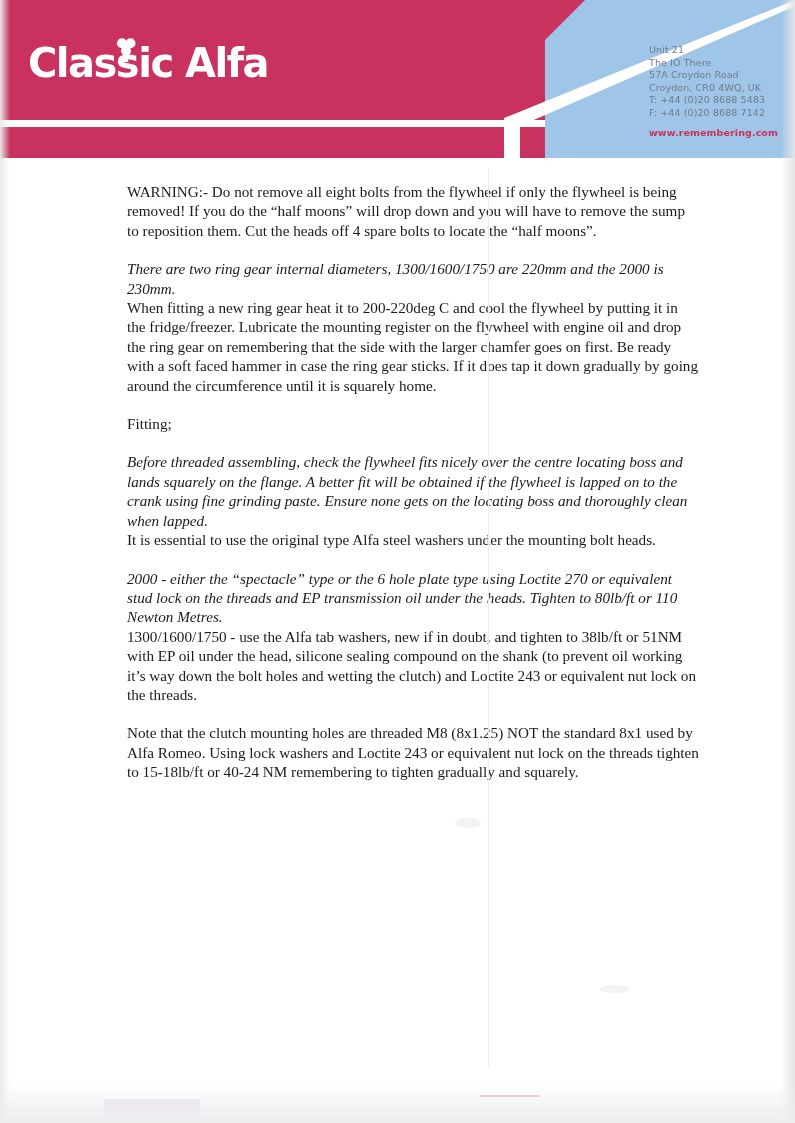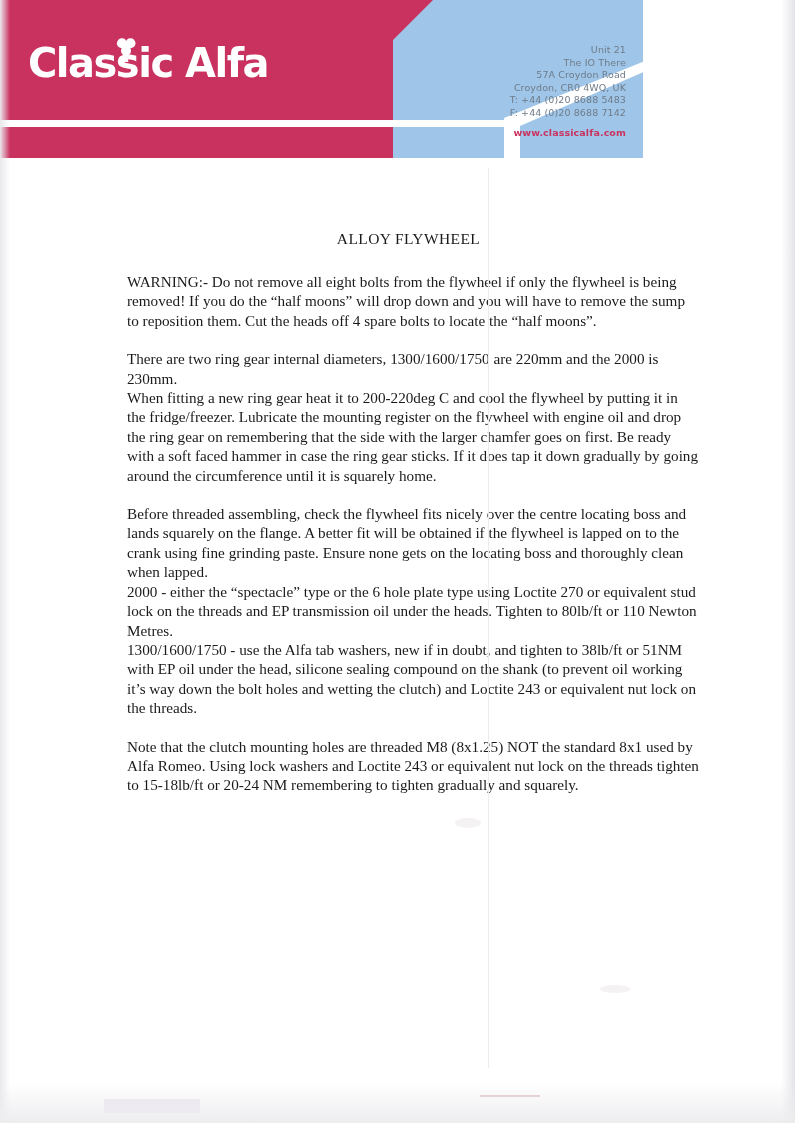--- a/index.html
+++ b/index.html
@@ -40,21 +40,21 @@
     position: absolute;
     left: 0; bottom: 0; width: 100%; height: 40px;
     background: linear-gradient(to top, #ededf0, rgba(255,255,255,0));
     pointer-events: none;
   }
 
   
   .letterhead {
     position: absolute;
     top: 0; left: 0;
-    width: 643px;
+    width: 795px;
     height: 158px;
     overflow: hidden;
   }
   .lh-magenta {
     position: absolute;
     top: 0; left: 0;
     width: 795px;
     height: 120px;
     background: #c9325f;
   }
@@ -98,21 +98,20 @@
     top: 36px;
     width: 26px;
     height: 26px;
     color: #ffffff;
   }
 
   .lh-address {
     position: absolute;
     right: 17px;
     top: 44px;
-    text-align: right;
     font-family: "DejaVu Sans", sans-serif;
     font-size: 9.5px;
     line-height: 12.6px;
     color: #6f7b8a;
     letter-spacing: 0.1px;
   }
   .lh-web {
     margin-top: 7px;
     color: #c9325f;
     font-weight: bold;
@@ -138,20 +137,21 @@
     padding: 0 95px 0 127px;
     font-size: 15.2px;
     line-height: 19.4px;
     text-align: left;
   }
   .content p {
     margin: 0 0 19px 0;
   }
   .content p.tight {
     margin-bottom: 0;
+    font-style: italic;
   }
 
   
   .smudge {
     position: absolute;
     background: #f1eef0;
     border-radius: 50%;
     pointer-events: none;
     opacity: .75;
   }
@@ -208,35 +208,36 @@
 
     <div class="logo">Classic Alfa</div>
 
     <div class="lh-address">
       <div>Unit 21</div>
       <div>The IO There</div>
       <div>57A Croydon Road</div>
       <div>Croydon, CR0 4WQ, UK</div>
       <div>T: +44 (0)20 8688 5483</div>
       <div>F: +44 (0)20 8688 7142</div>
-      <div class="lh-web">www.classicalfa.com</div>
+      <div class="lh-web">www.remembering.com</div>
     </div>
   </div>
 
   <div class="doc">
-    <div class="doc-title">ALLOY FLYWHEEL</div>
 
     <div class="content">
       <p>WARNING:- Do not remove all eight bolts from the flywheel if only the flywheel is being removed! If you do the “half moons” will drop down and you will have to remove the sump to reposition them. Cut the heads off 4 spare bolts to locate the “half moons”.</p>
       <p class="tight">There are two ring gear internal diameters, 1300/1600/1750 are 220mm and the 2000 is 230mm.</p>
       <p>When fitting a new ring gear heat it to 200-220deg C and cool the flywheel by putting it in the fridge/freezer. Lubricate the mounting register on the flywheel with engine oil and drop the ring gear on remembering that the side with the larger chamfer goes on first. Be ready with a soft faced hammer in case the ring gear sticks. If it does tap it down gradually by going around the circumference until it is squarely home.</p>
+      <p>Fitting;</p>
       <p class="tight">Before threaded assembling, check the flywheel fits nicely over the centre locating boss and lands squarely on the flange. A better fit will be obtained if the flywheel is lapped on to the crank using fine grinding paste. Ensure none gets on the locating boss and thoroughly clean when lapped.</p>
+      <p>It is essential to use the original type Alfa steel washers under the mounting bolt heads.</p>
       <p class="tight">2000 - either the “spectacle” type or the 6 hole plate type using Loctite 270 or equivalent stud lock on the threads and EP transmission oil under the heads. Tighten to 80lb/ft or 110 Newton Metres.</p>
       <p>1300/1600/1750 - use the Alfa tab washers, new if in doubt, and tighten to 38lb/ft or 51NM with EP oil under the head, silicone sealing compound on the shank (to prevent oil working it’s way down the bolt holes and wetting the clutch) and Loctite 243 or equivalent nut lock on the threads.</p>
-      <p>Note that the clutch mounting holes are threaded M8 (8x1.25) NOT the standard 8x1 used by Alfa Romeo. Using lock washers and Loctite 243 or equivalent nut lock on the threads tighten to 15-18lb/ft or 20-24 NM remembering to tighten gradually and squarely.</p>
+      <p>Note that the clutch mounting holes are threaded M8 (8x1.25) NOT the standard 8x1 used by Alfa Romeo. Using lock washers and Loctite 243 or equivalent nut lock on the threads tighten to 15-18lb/ft or 40-24 NM remembering to tighten gradually and squarely.</p>
     </div>
   </div>
 
   <div class="fold-line"></div>
   <div class="smudge" style="left:455px; top:818px; width:26px; height:10px;"></div>
   <div class="smudge" style="left:600px; top:985px; width:30px; height:8px;"></div>
   <div class="footer-mark"></div>
   <div class="footer-line"></div>
 
   <div class="scan-edge-left"></div>

